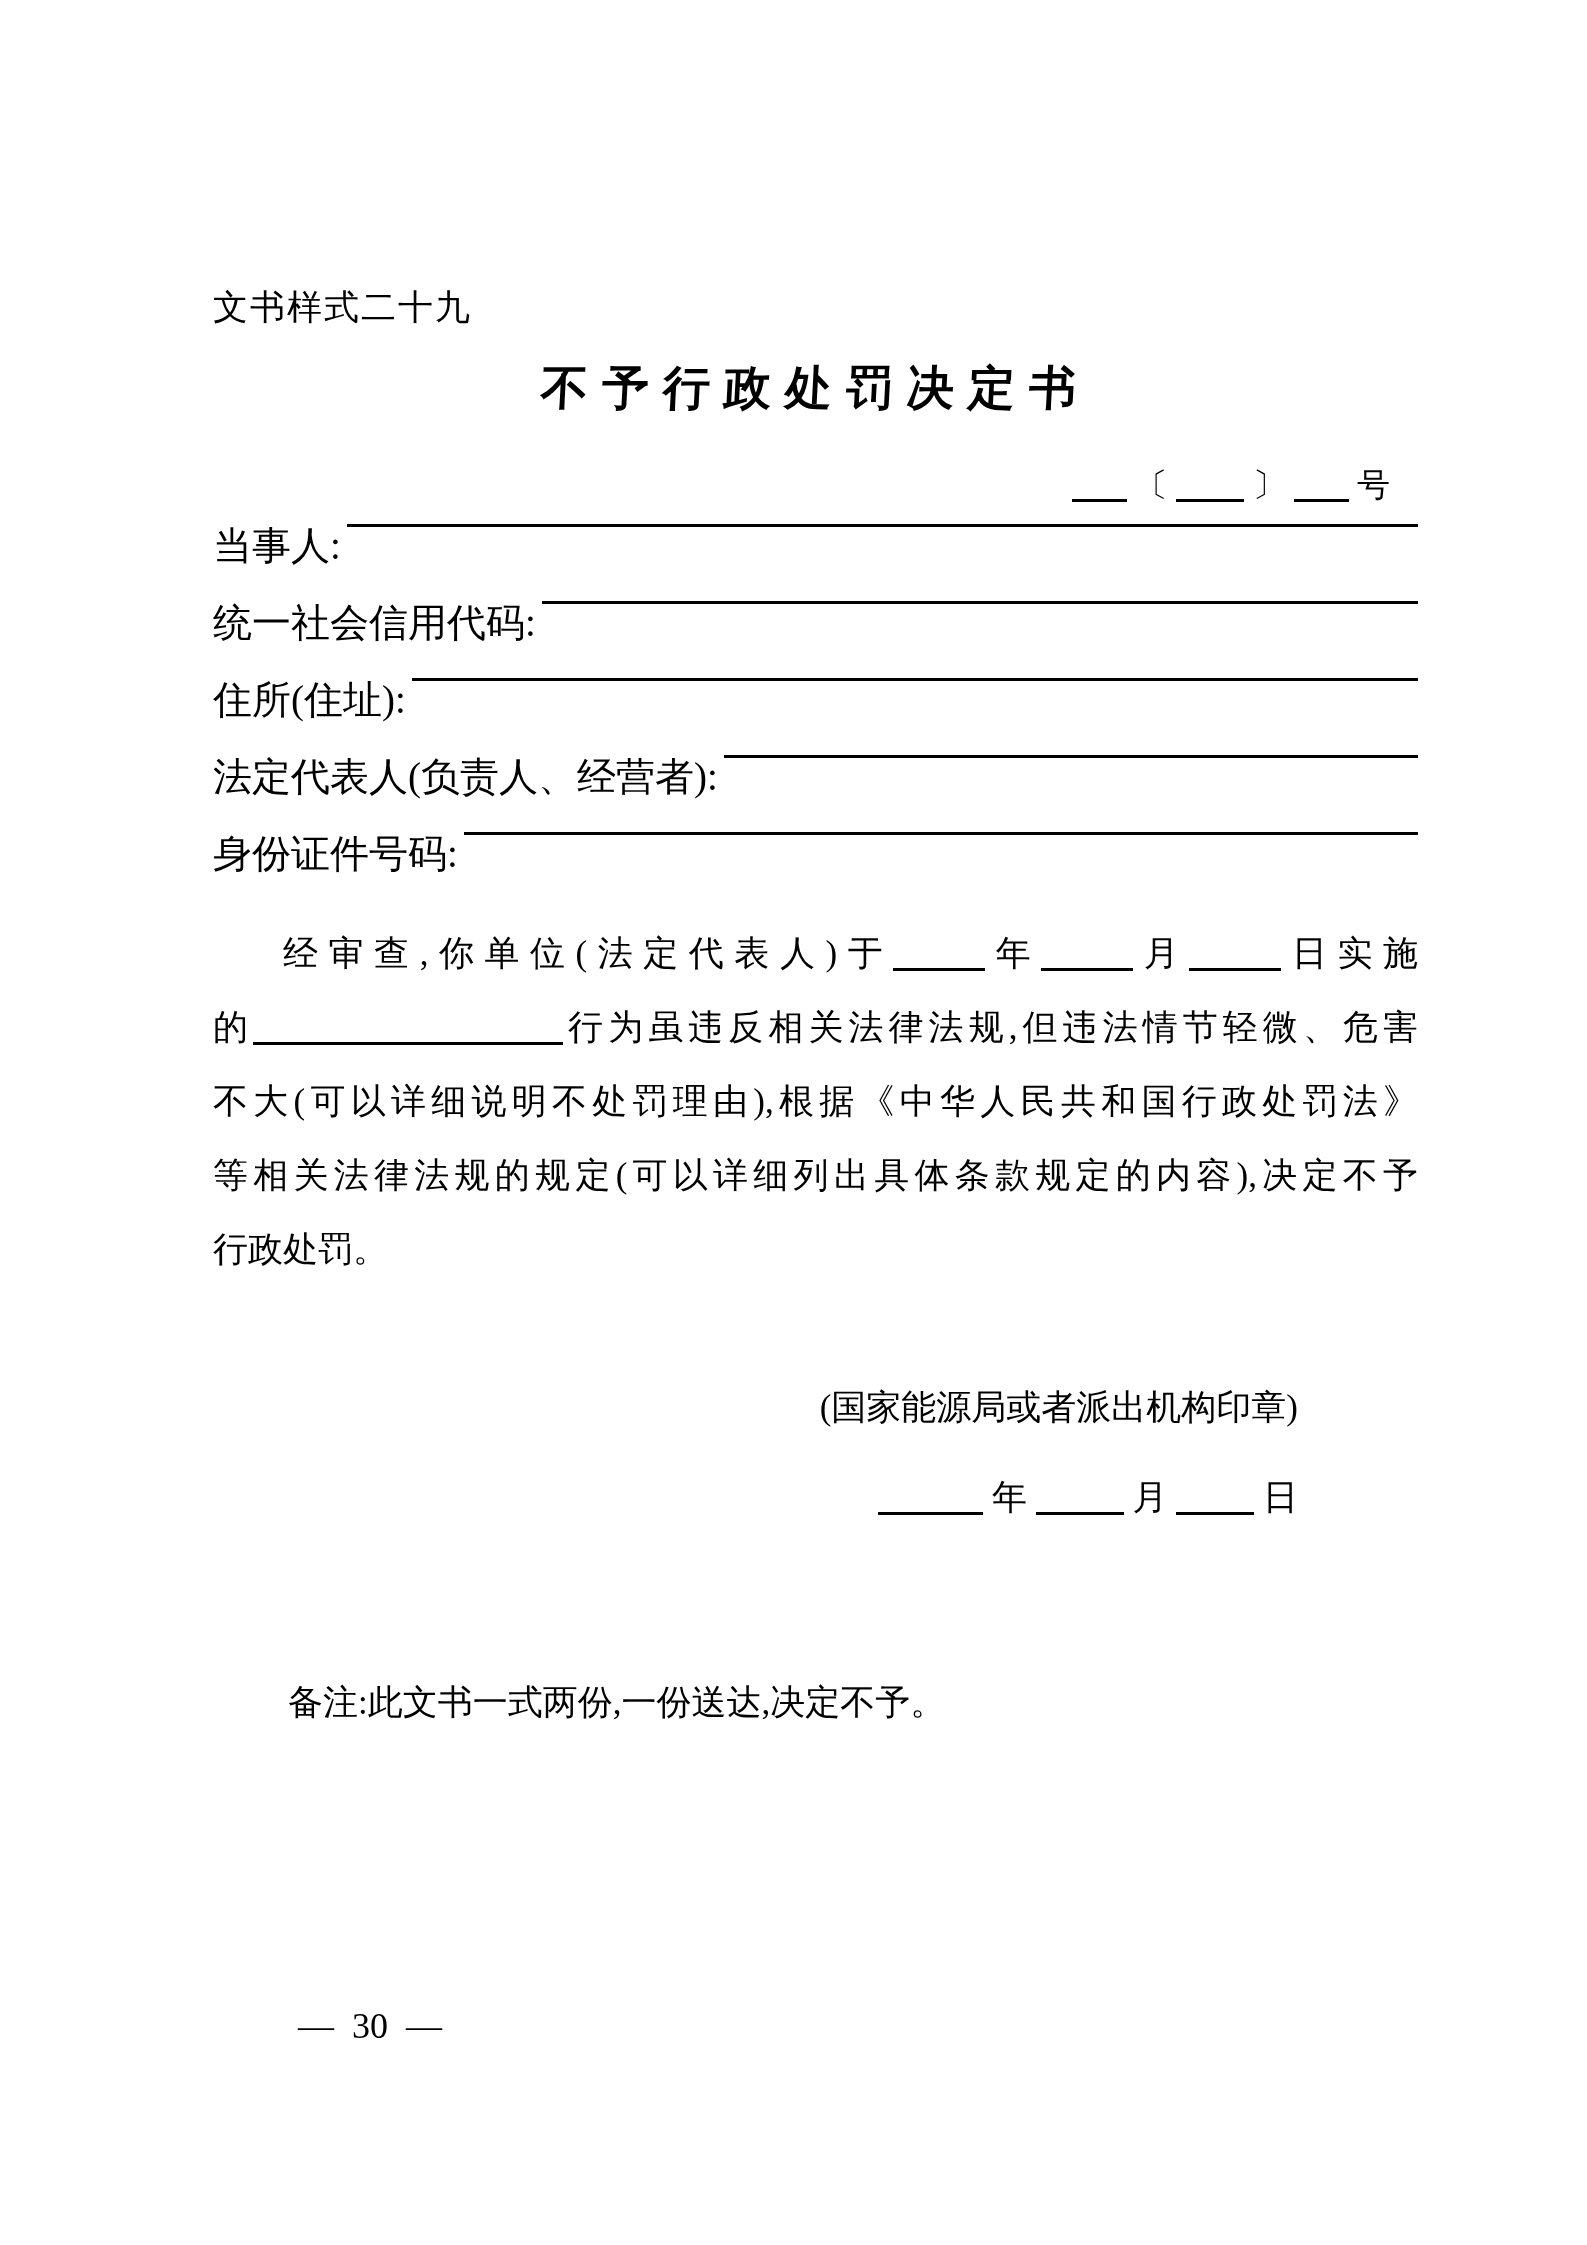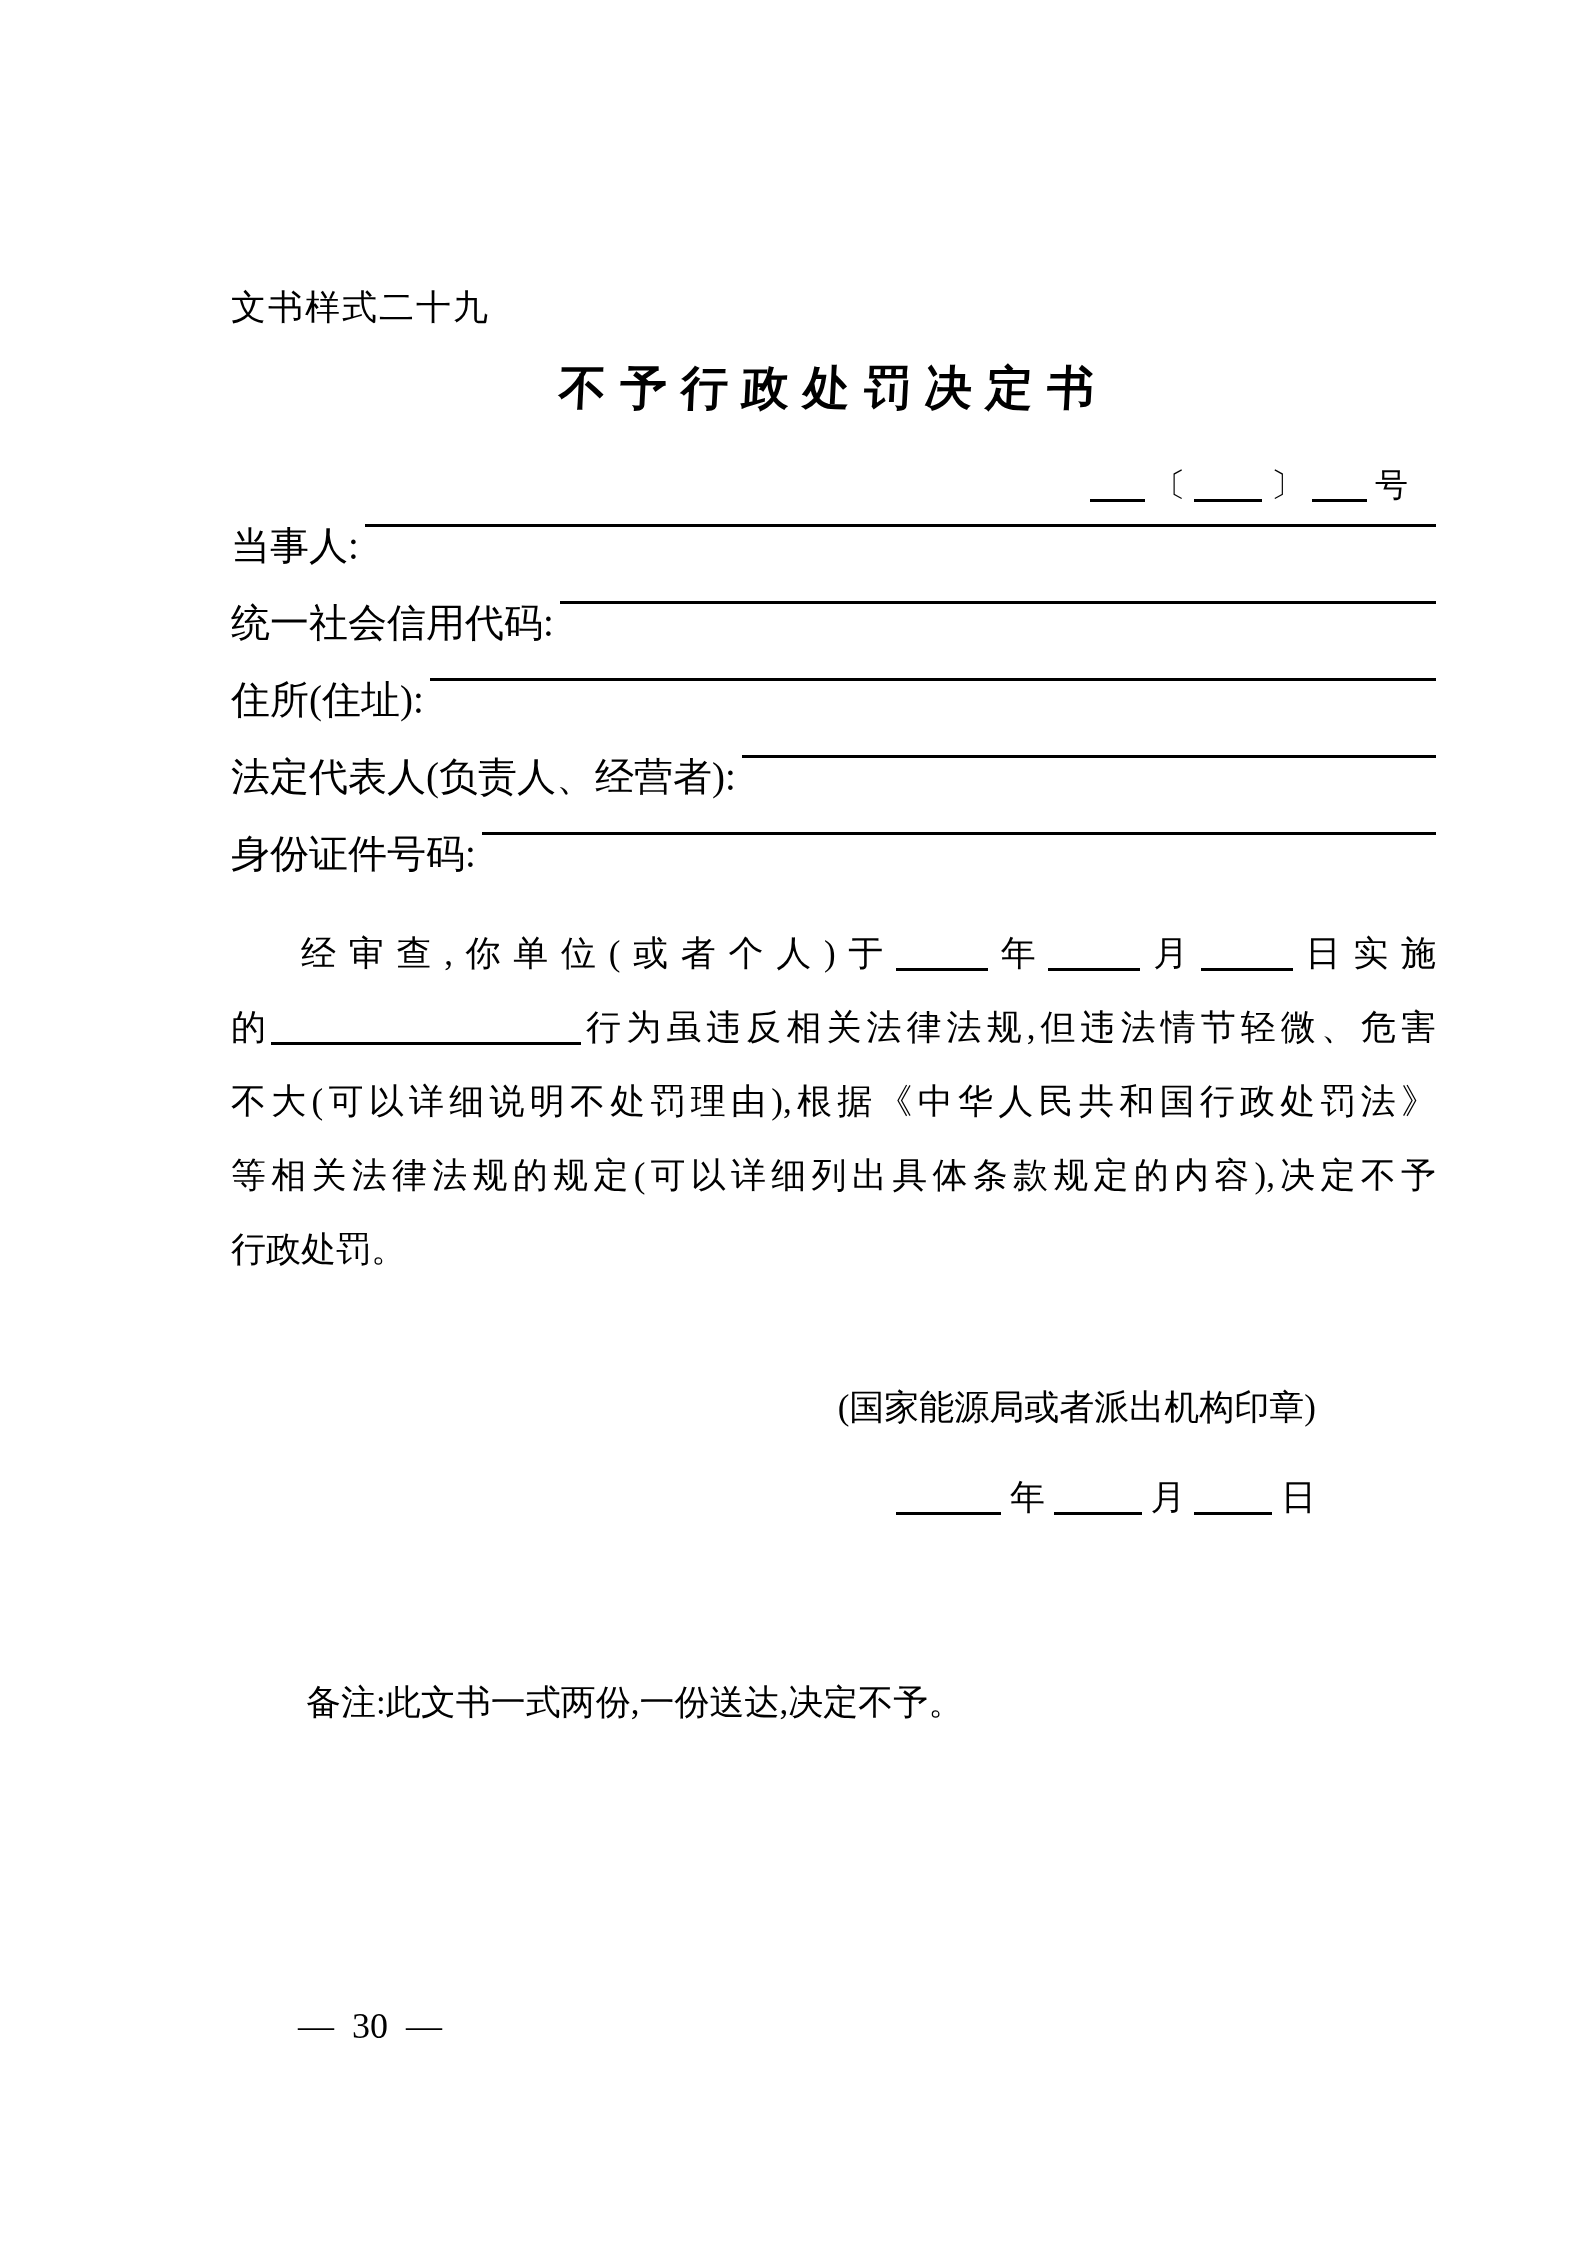--- a/index.html
+++ b/index.html
@@ -8,21 +8,21 @@
     width: 1587px;
     height: 2245px;
     margin: 0 auto;
     background: #ffffff;
     color: #000000;
     font-family: "Liberation Serif", serif;
     overflow: hidden;
   }
   .content {
     position: absolute;
-    left: 231px;
+    left: 213px;
     top: 0;
     width: 1205px;
     padding-top: 288px;
   }
   .doc-label {
     font-size: 35px;
     line-height: 40px;
     letter-spacing: 2px;
   }
   .doc-title {
@@ -143,21 +143,21 @@
         <span class="fill-line"></span>
       </div>
       <div class="field-row">
         <span class="label">身份证件号码:</span>
         <span class="fill-line"></span>
       </div>
     </div>
 
     <div class="paragraph">
       <div class="para-line indent">
-        <span>经审查,你单位(或者个人)于</span><span class="blank b-date"></span><span>年</span><span class="blank b-date"></span><span>月</span><span class="blank b-date"></span><span>日实施</span>
+        <span>经审查,你单位(法定代表人)于</span><span class="blank b-date"></span><span>年</span><span class="blank b-date"></span><span>月</span><span class="blank b-date"></span><span>日实施</span>
       </div>
       <div class="para-line">
         <span>的</span><span class="blank b-act"></span><span>行为虽违反相关法律法规,但违法情节轻微、危害</span>
       </div>
       <div class="para-line">不大(可以详细说明不处罚理由),根据《中华人民共和国行政处罚法》</div>
       <div class="para-line">等相关法律法规的规定(可以详细列出具体条款规定的内容),决定不予</div>
       <div class="para-line plain">行政处罚。</div>
     </div>
 
     <div class="signature">

